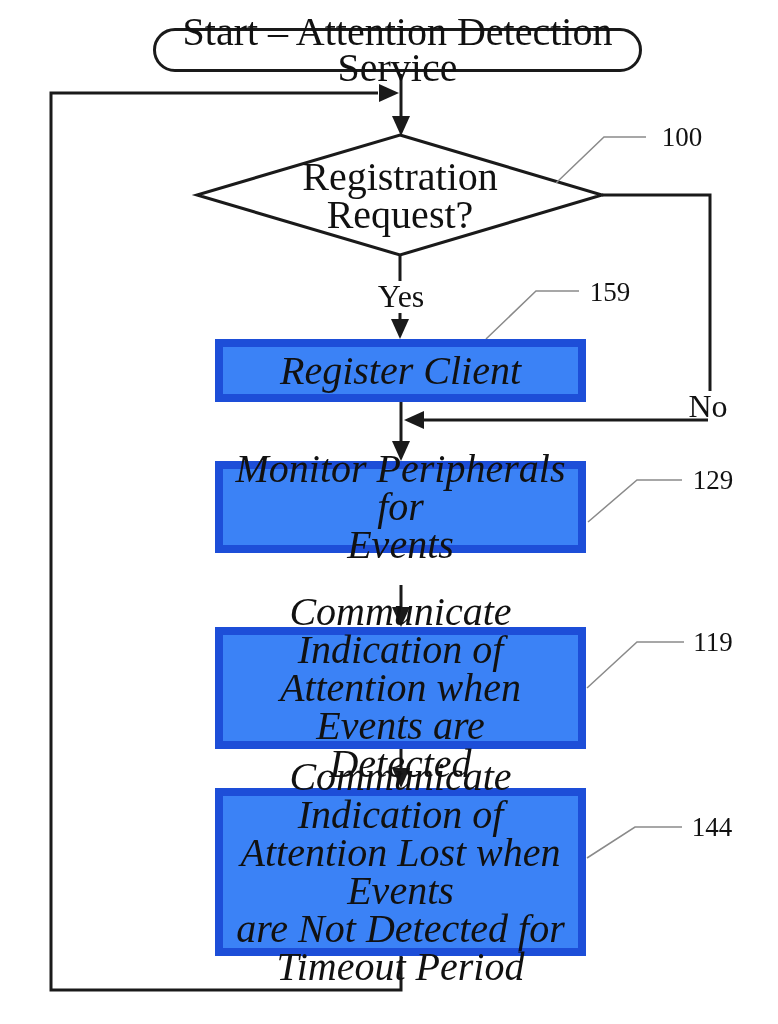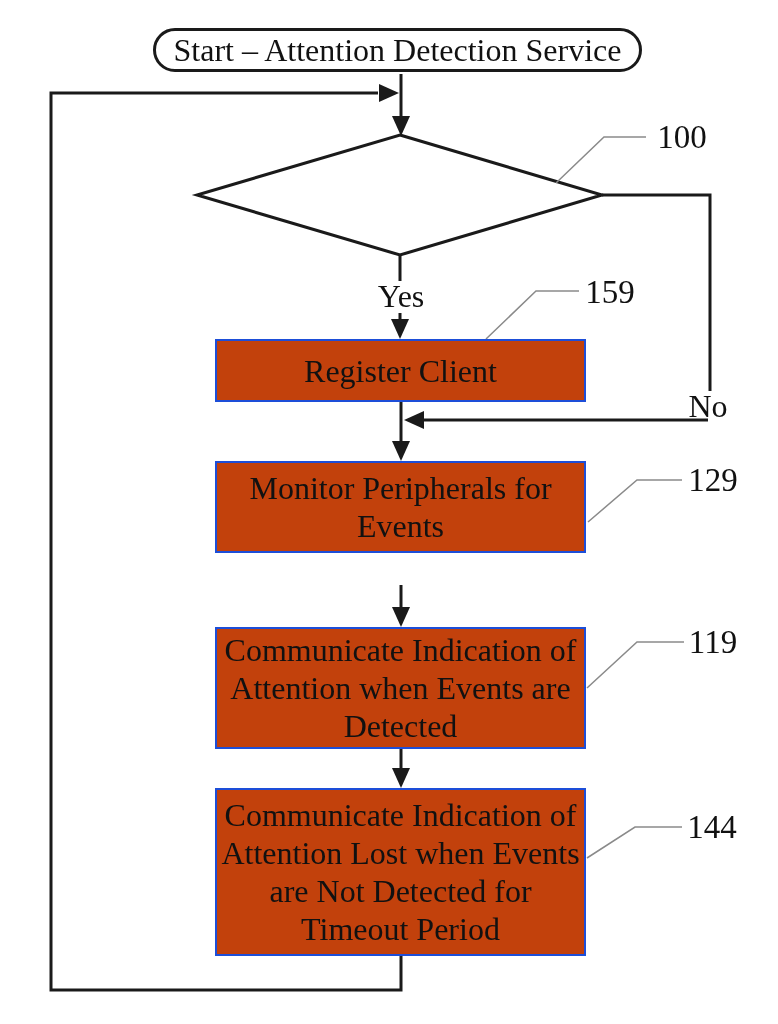--- a/index.html
+++ b/index.html
@@ -14,42 +14,42 @@
   }
   svg.wires { position: absolute; left: 0; top: 0; width: 778px; height: 1024px; }
 
   .node {
     position: absolute;
     box-sizing: border-box;
     display: flex;
     align-items: center;
     justify-content: center;
     text-align: center;
-    font-size: 32px;
+    font-size: 40px;
     line-height: 38px;
     white-space: pre-line;
   }
   .terminal {
     left: 153px; top: 28px; width: 489px; height: 44px;
     border: 3px solid #1a1a1a; border-radius: 22px;
     background: #ffffff; line-height: 36px;
   }
-  .process { border: 2px solid #1d4ed8; background: #c2410c; }
+  .process { border: 8px solid #1d4ed8; background: #3b82f6; font-style: italic; }
   #b102 { left: 215px; top: 339px; width: 371px; height: 63px; }
   #b104 { left: 215px; top: 461px; width: 371px; height: 92px; }
   #b106 { left: 215px; top: 627px; width: 371px; height: 122px; }
   #b108 { left: 215px; top: 788px; width: 371px; height: 168px; }
 
   .diamond-label { left: 239px; top: 176px; width: 322px; height: 40px; }
 
   .edge-label { font-size: 32px; }
   #yes { left: 366px; top: 278px; width: 70px; height: 36px; }
   #no  { left: 673px; top: 388px; width: 70px; height: 36px; }
 
-  .ref { font-size: 33px; width: 80px; height: 36px; }
+  .ref { font-size: 27px; width: 80px; height: 36px; }
   #r100 { left: 642px; top: 119px; }
   #r102 { left: 570px; top: 274px; }
   #r104 { left: 673px; top: 462px; }
   #r106 { left: 673px; top: 624px; }
   #r108 { left: 672px; top: 809px; }
 </style>
 </head>
 <body>
 
 <div class="stage">
@@ -84,20 +84,23 @@
     <polygon points="401,627 392,607 410,607" fill="#1a1a1a"></polygon>
 
     <path d="M401 749 V768" fill="none" stroke="#1a1a1a" stroke-width="3"></path>
     <polygon points="401,788 392,768 410,768" fill="#1a1a1a"></polygon>
   </svg>
 
   <div class="node terminal">
     <span>Start – Attention Detection Service</span>
   </div>
 
+  <div class="node diamond-label">
+    <span>Registration Request?</span>
+  </div>
 
   <div class="node process" id="b102">
     <span>Register Client</span>
   </div>
   <div class="node process" id="b104">
     <span>Monitor Peripherals for
 Events</span>
   </div>
   <div class="node process" id="b106">
     <span>Communicate Indication of

